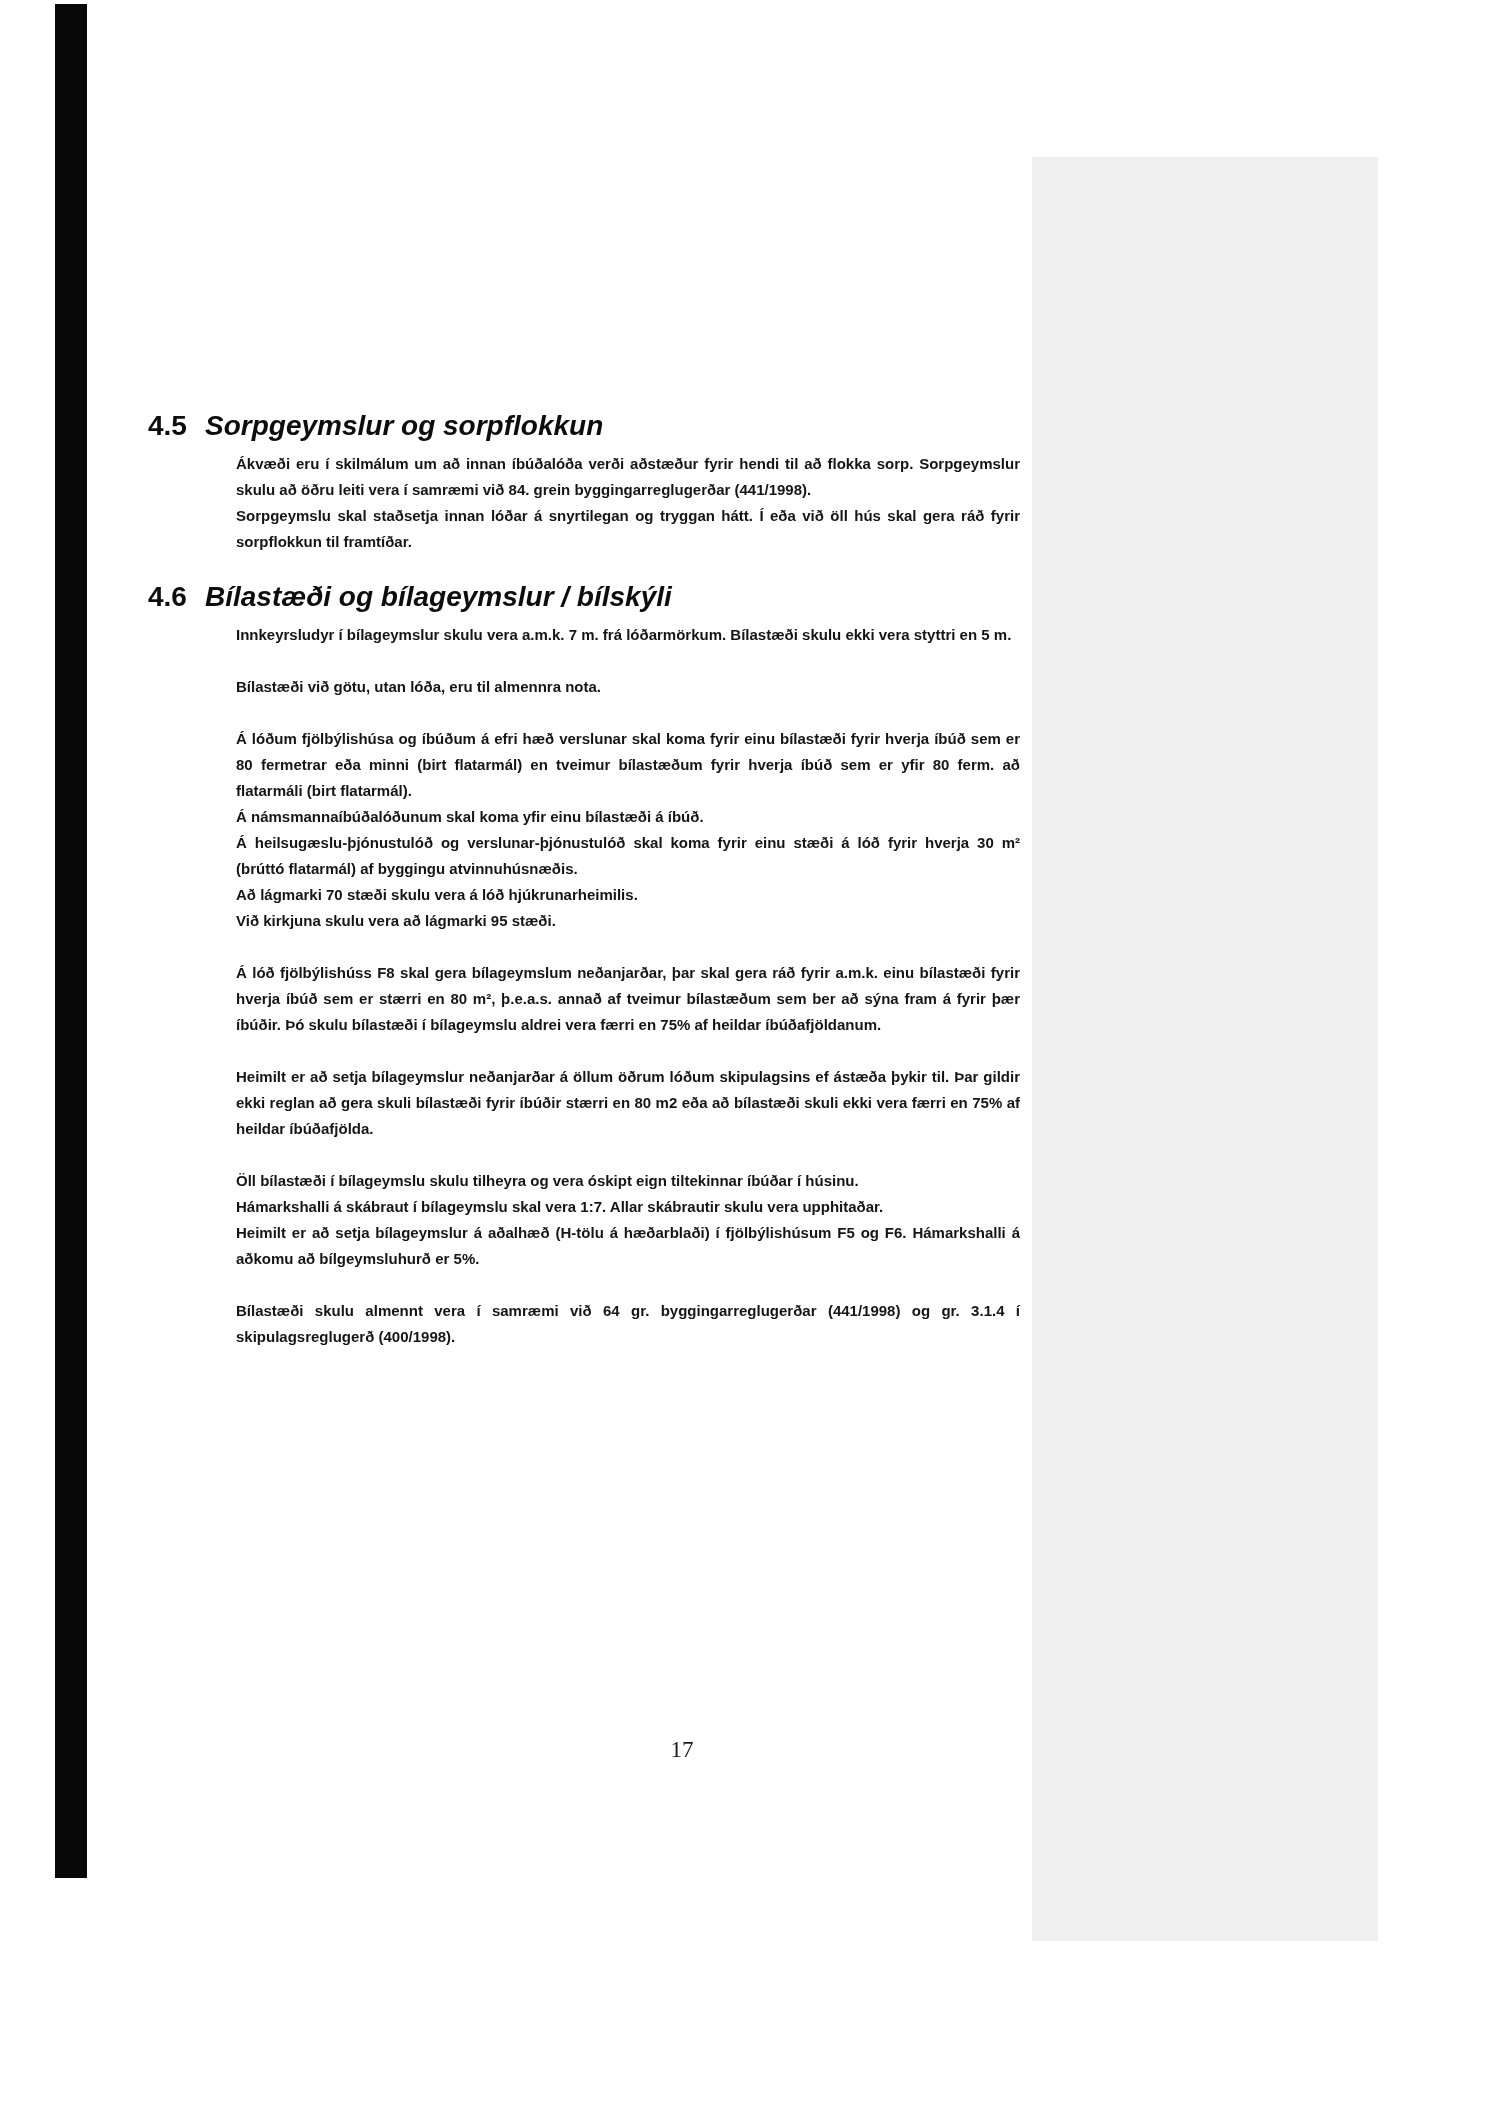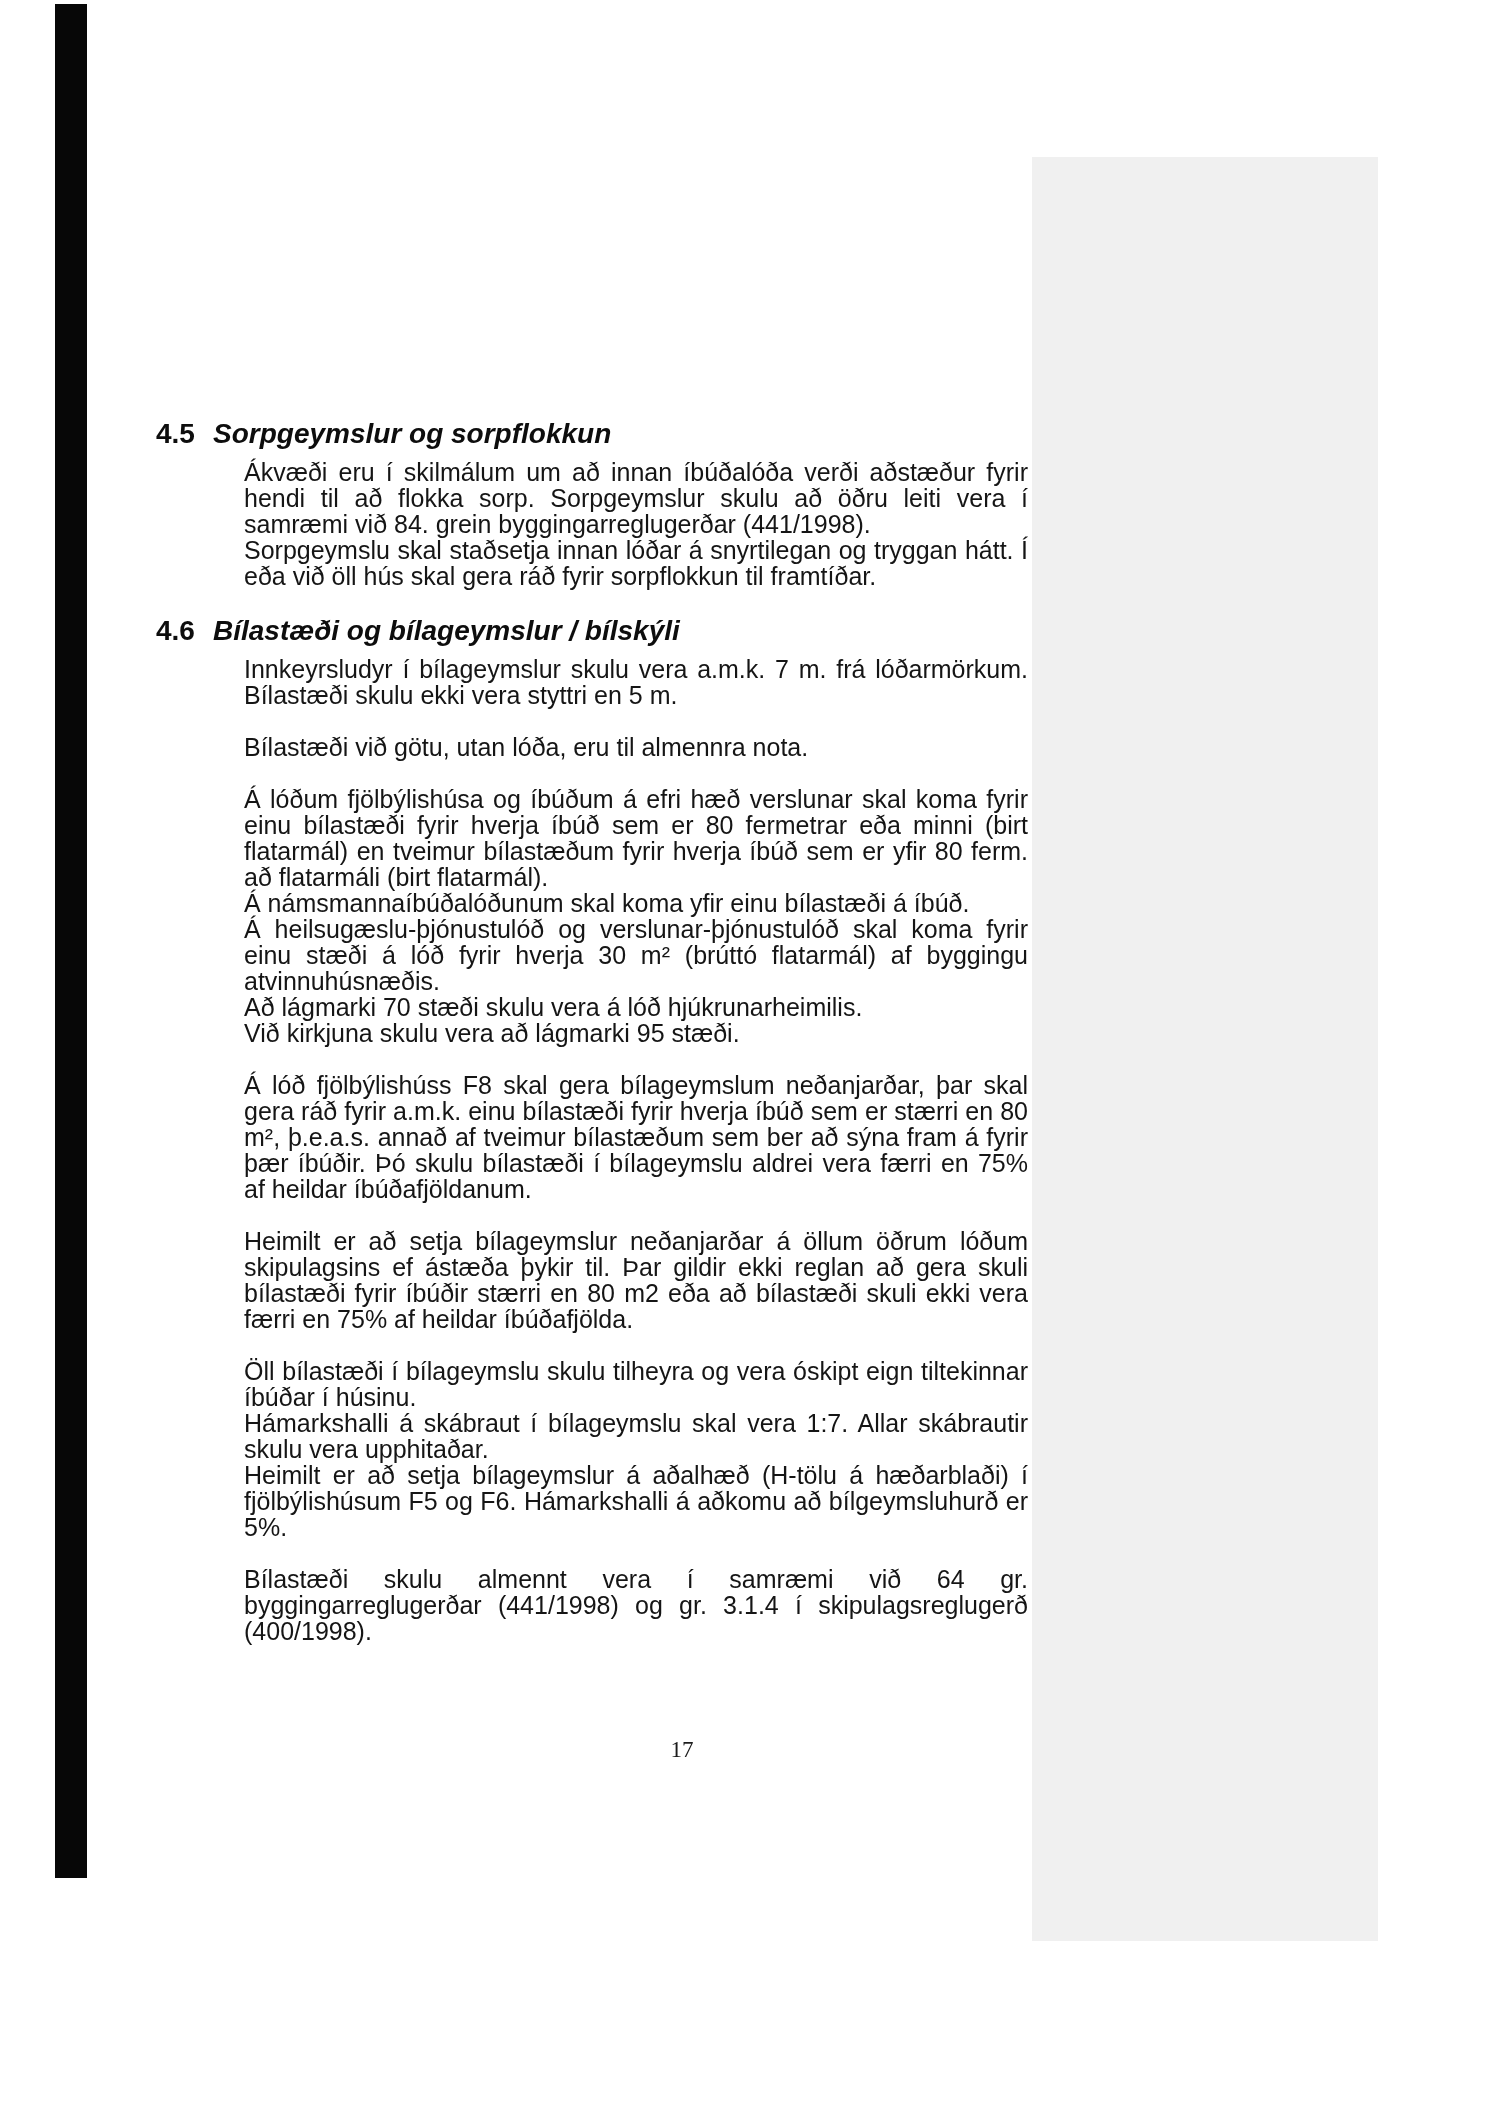--- a/index.html
+++ b/index.html
@@ -21,39 +21,40 @@
     left: 1032px; top: 157px;
     width: 346px; height: 1784px;
     background: #f0f0f0;
   }
   .content {
     position: absolute;
     left: 140px; top: 402px;
     width: 875px;
     color: #161616;
   }
-  .section { margin: 16px; }
+  .section { margin: 8px; }
   .section-heading {
     display: flex;
     font-weight: bold;
     font-size: 28px;
     line-height: 32px;
     color: #0d0d0d;
     margin: 0 0 9px 0;
   }
   .sec-num { width: 57px; flex: none; }
   .sec-title { flex: none; font-style: italic; }
   .blocks { margin-left: 88px; }
   .block {
     width: 784px;
     text-align: justify;
-    font-size: 25px;
+    font-size: 15px;
     line-height: 26px;
     margin: 0 0 26px 0;
     color: #151515;
+    font-weight: bold;
   }
   .block p.item { margin: 0; }
   .page-num {
     position: absolute;
     left: 622px; top: 1737px;
     width: 120px;
     text-align: center;
     font-family: "Liberation Serif", serif;
     font-size: 23px;
     color: #1c1c1c;

